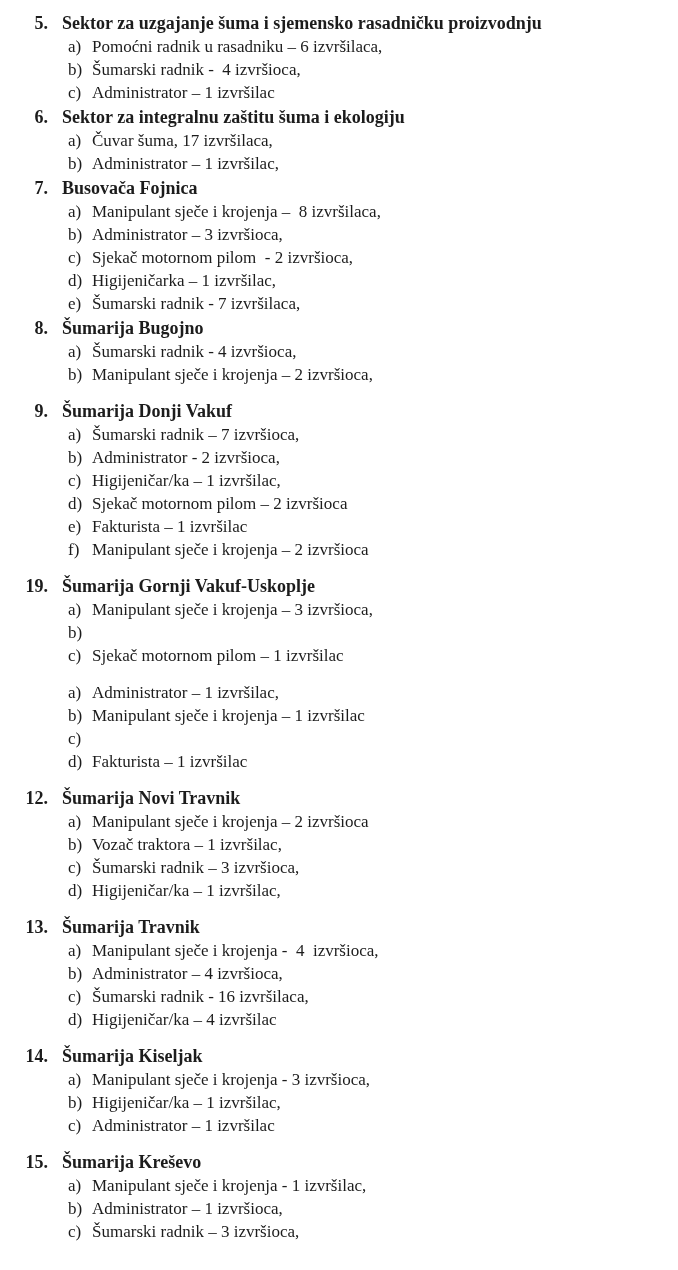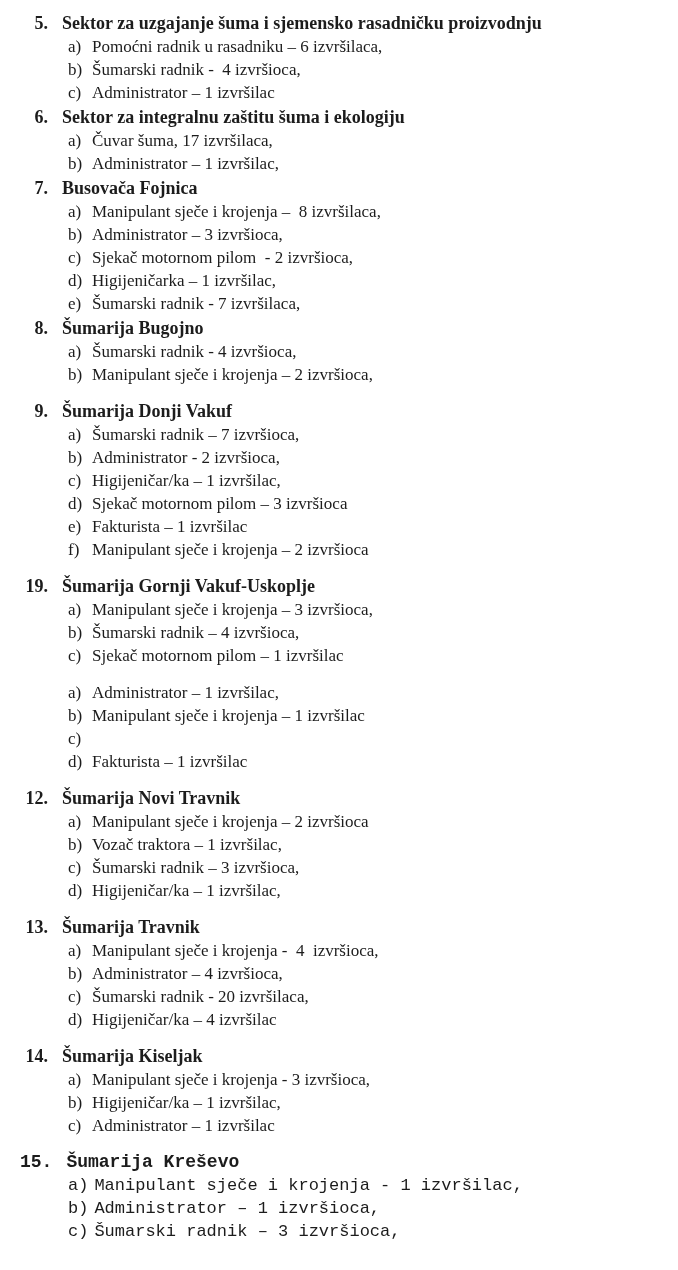--- a/index.html
+++ b/index.html
@@ -24,21 +24,20 @@
     -webkit-font-smoothing: antialiased;
   }
   .section {
     margin-bottom: 14px;
   }
   .section.tight {
     margin-bottom: 2px;
   }
   .section:last-child {
     margin-bottom: 0;
-    font-family: Liberation Mono, monospace;
   }
   .heading {
     display: flex;
     font-weight: bold;
     font-size: 18px;
     white-space: pre-wrap;
   }
   .num {
     flex: 0 0 28px;
     text-align: right;
@@ -174,21 +173,21 @@
     <span class="text">Administrator - 2 izvršioca,</span>
   </div>
 
   <div class="item">
     <span class="letter">c)</span>
     <span class="text">Higijeničar/ka – 1 izvršilac,</span>
   </div>
 
   <div class="item">
     <span class="letter">d)</span>
-    <span class="text">Sjekač motornom pilom – 3 izvršioca</span>
+    <span class="text">Sjekač motornom pilom – 2 izvršioca</span>
   </div>
 
   <div class="item">
     <span class="letter">e)</span>
     <span class="text">Fakturista – 1 izvršilac</span>
   </div>
 
   <div class="item">
     <span class="letter">f)</span>
     <span class="text">Manipulant sječe i krojenja – 2 izvršioca</span>
@@ -202,21 +201,20 @@
       <span class="title">Šumarija Gornji Vakuf-Uskoplje</span>
     </div>
     <div class="items">
   <div class="item">
     <span class="letter">a)</span>
     <span class="text">Manipulant sječe i krojenja – 3 izvršioca,</span>
   </div>
 
   <div class="item">
     <span class="letter">b)</span>
-    <span class="text">Šumarski radnik – 4 izvršioca,</span>
   </div>
 
   <div class="item">
     <span class="letter">c)</span>
     <span class="text">Sjekač motornom pilom – 1 izvršilac</span>
   </div>
 </div>
   </div>
 
   <div class="section">
@@ -281,21 +279,21 @@
     <span class="text">Manipulant sječe i krojenja -  4  izvršioca,</span>
   </div>
 
   <div class="item">
     <span class="letter">b)</span>
     <span class="text">Administrator – 4 izvršioca,</span>
   </div>
 
   <div class="item">
     <span class="letter">c)</span>
-    <span class="text">Šumarski radnik - 20 izvršilaca,</span>
+    <span class="text">Šumarski radnik - 16 izvršilaca,</span>
   </div>
 
   <div class="item">
     <span class="letter">d)</span>
     <span class="text">Higijeničar/ka – 4 izvršilac</span>
   </div>
 </div>
   </div>
 
   <div class="section">

